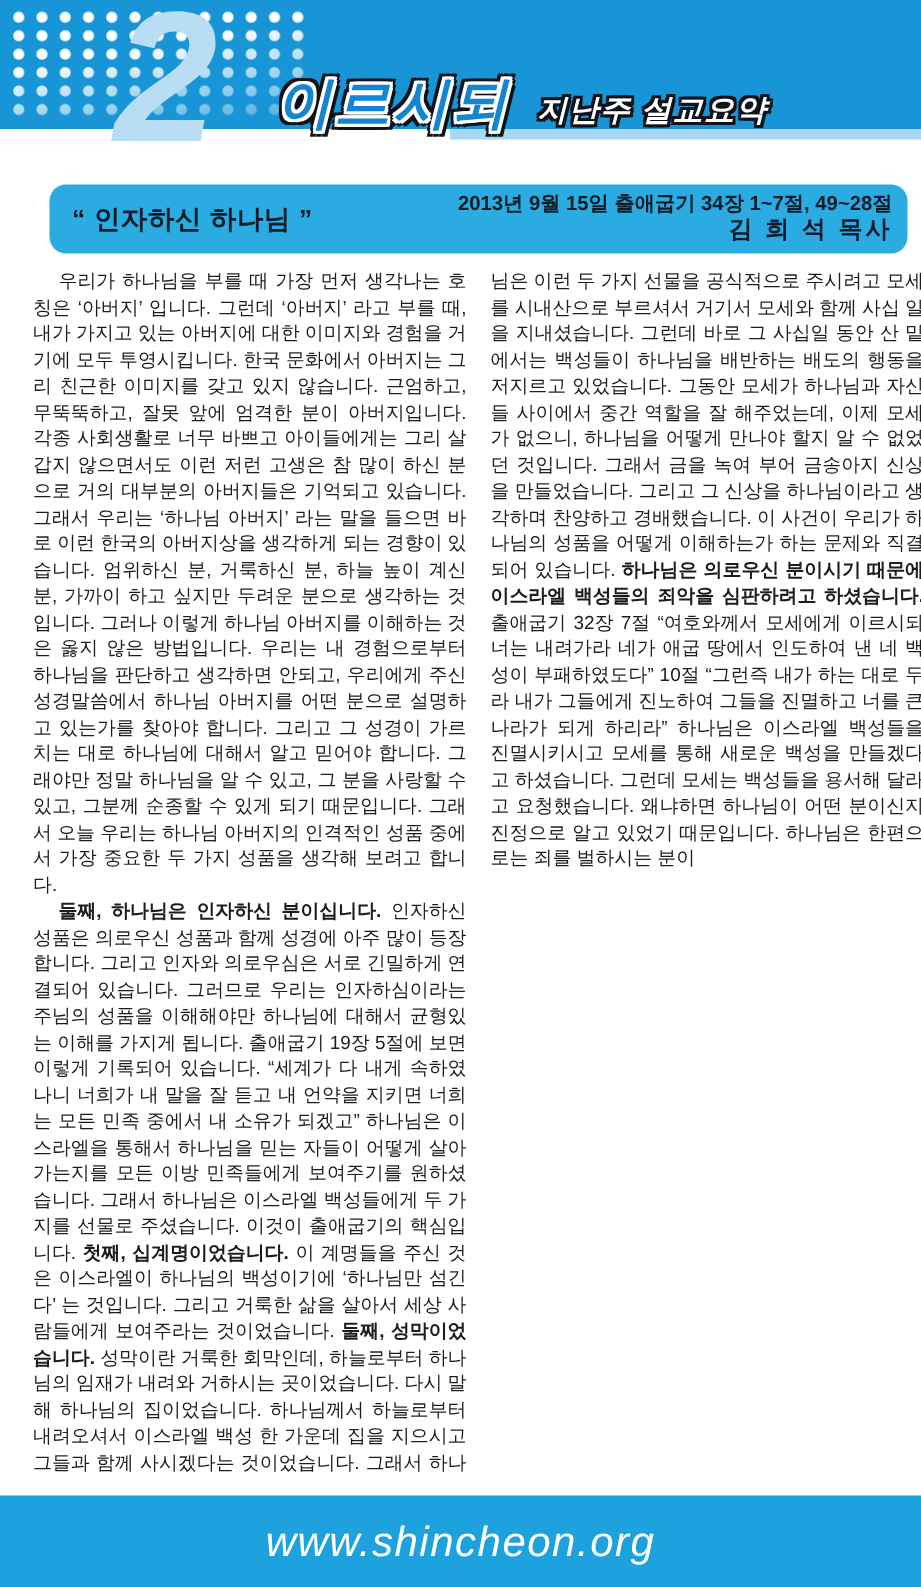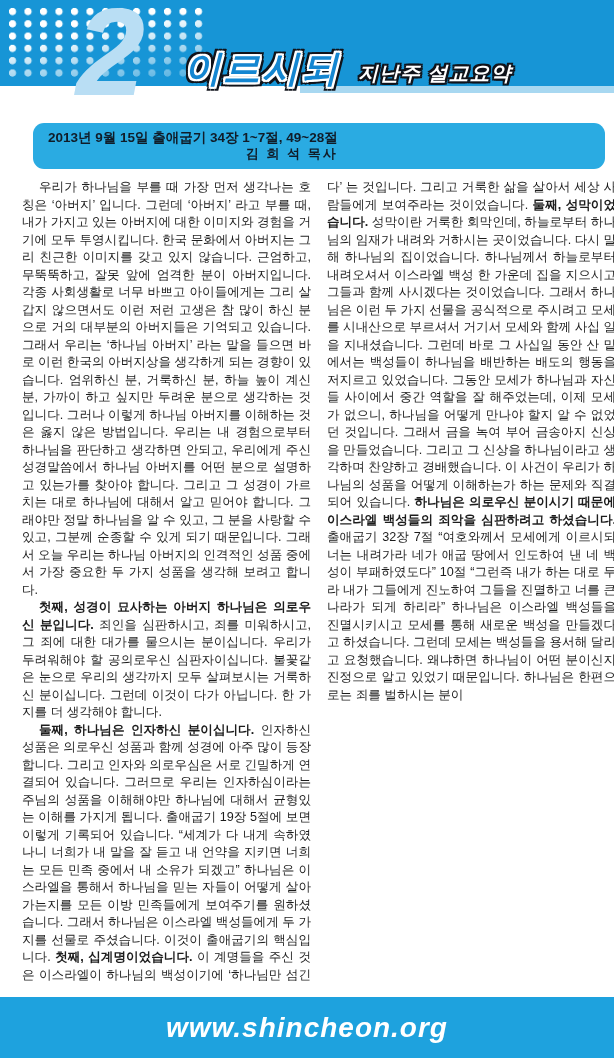--- a/index.html
+++ b/index.html
@@ -58,65 +58,65 @@
   
   .title-bar{
     position:absolute;left:33px;top:123px;width:572px;height:46px;
     background:var(--bar-blue);border-radius:11px;
     display:flex;align-items:center;justify-content:space-between;
     padding:0 10px 0 15px;color:var(--ink);
   }
   .sermon-title{font-size:17.5px;font-weight:bold;letter-spacing:.5px;}
   .title-meta{text-align:right;line-height:1.3;}
   .title-meta .date-line{font-size:13.5px;font-weight:bold;}
-  .title-meta .preacher-line{font-size:13px;font-weight:bold;letter-spacing:2px;}
+  .title-meta .preacher-line{font-size:16px;font-weight:bold;letter-spacing:2px;}
 
   
   .article{
     position:absolute;left:22px;top:179px;width:594px;height:812px;
     column-count:2;column-gap:16px;column-fill:auto;
     font-size:12.6px;line-height:17.5px;color:var(--body-ink);
     text-align:justify;word-break:break-all;overflow:hidden;
   }
   .article p{text-indent:1.35em;}
   .article .b{font-weight:bold;}
 
   
   .footer{
     position:absolute;left:0;bottom:0;width:614px;height:61px;
     background:var(--footer-blue);
     display:flex;align-items:center;justify-content:center;
   }
   .footer-url{
-    font-size:28px;font-weight:bold;font-style:italic;color:#ffffff;letter-spacing:1px;
+    font-size:28px;font-weight:normal;font-style:italic;color:#ffffff;letter-spacing:1px;
   }
 </style>
 </head>
 <body>
 
 <div class="page">
 
   <div class="banner">
     <div class="dots"></div>
   </div>
   <div class="banner-accent"></div>
   <div class="page-numeral">2</div>
   <div class="logo">이르시되</div>
   <div class="banner-subtitle">지난주 설교요약</div>
 
   <div class="title-bar">
+    <div class="sermon-title">“ 인자하신 하나님 ”</div>
     <div class="title-meta">
       <div class="date-line">2013년 9월 15일 출애굽기 34장 1~7절, 49~28절</div>
       <div class="preacher-line">김 희 석  목사</div>
     </div>
   </div>
 
   <div class="article">
       <p><span>우리가 하나님을 부를 때 가장 먼저 생각나는 호칭은 ‘아버지’ 입니다. 그런데 ‘아버지’ 라고 부를 때, 내가 가지고 있는 아버지에 대한 이미지와 경험을 거기에 모두 투영시킵니다. 한국 문화에서 아버지는 그리 친근한 이미지를 갖고 있지 않습니다. 근엄하고, 무뚝뚝하고, 잘못 앞에 엄격한 분이 아버지입니다. 각종 사회생활로 너무 바쁘고 아이들에게는 그리 살갑지 않으면서도 이런 저런 고생은 참 많이 하신 분으로 거의 대부분의 아버지들은 기억되고 있습니다. 그래서 우리는 ‘하나님 아버지’ 라는 말을 들으면 바로 이런 한국의 아버지상을 생각하게 되는 경향이 있습니다. 엄위하신 분, 거룩하신 분, 하늘 높이 계신 분, 가까이 하고 싶지만 두려운 분으로 생각하는 것입니다. 그러나 이렇게 하나님 아버지를 이해하는 것은 옳지 않은 방법입니다. 우리는 내 경험으로부터 하나님을 판단하고 생각하면 안되고, 우리에게 주신 성경말씀에서 하나님 아버지를 어떤 분으로 설명하고 있는가를 찾아야 합니다. 그리고 그 성경이 가르치는 대로 하나님에 대해서 알고 믿어야 합니다. 그래야만 정말 하나님을 알 수 있고, 그 분을 사랑할 수 있고, 그분께 순종할 수 있게 되기 때문입니다. 그래서 오늘 우리는 하나님 아버지의 인격적인 성품 중에서 가장 중요한 두 가지 성품을 생각해 보려고 합니다.</span></p>
-      <p><span class="b">첫째, 성경이 묘사하는 아버지 하나님은 의로우신 분입니다.</span><span> 죄인을 심판하시고, 죄를 미워하시고, 그 죄에 대한 대가를 물으시는 분이십니다. 우리가 두려워해야 할 공의로우신 심판자이십니다. 불꽃같은 눈으로 우리의 생각까지 모두 살펴보시는 거룩하신 분이십니다. 그런데 이것이 다가 아닙니다. 한 가지를 더 생각해야 합니다.</span></p>
       <p><span class="b">둘째, 하나님은 인자하신 분이십니다.</span><span> 인자하신 성품은 의로우신 성품과 함께 성경에 아주 많이 등장합니다. 그리고 인자와 의로우심은 서로 긴밀하게 연결되어 있습니다. 그러므로 우리는 인자하심이라는 주님의 성품을 이해해야만 하나님에 대해서 균형있는 이해를 가지게 됩니다. 출애굽기 19장 5절에 보면 이렇게 기록되어 있습니다. “세계가 다 내게 속하였나니 너희가 내 말을 잘 듣고 내 언약을 지키면 너희는 모든 민족 중에서 내 소유가 되겠고” 하나님은 이스라엘을 통해서 하나님을 믿는 자들이 어떻게 살아가는지를 모든 이방 민족들에게 보여주기를 원하셨습니다. 그래서 하나님은 이스라엘 백성들에게 두 가지를 선물로 주셨습니다. 이것이 출애굽기의 핵심입니다. </span><span class="b">첫째, 십계명이었습니다.</span><span> 이 계명들을 주신 것은 이스라엘이 하나님의 백성이기에 ‘하나님만 섬긴다’ 는 것입니다. 그리고 거룩한 삶을 살아서 세상 사람들에게 보여주라는 것이었습니다. </span><span class="b">둘째, 성막이었습니다.</span><span> 성막이란 거룩한 회막인데, 하늘로부터 하나님의 임재가 내려와 거하시는 곳이었습니다. 다시 말해 하나님의 집이었습니다. 하나님께서 하늘로부터 내려오셔서 이스라엘 백성 한 가운데 집을 지으시고 그들과 함께 사시겠다는 것이었습니다. 그래서 하나님은 이런 두 가지 선물을 공식적으로 주시려고 모세를 시내산으로 부르셔서 거기서 모세와 함께 사십 일을 지내셨습니다. 그런데 바로 그 사십일 동안 산 밑에서는 백성들이 하나님을 배반하는 배도의 행동을 저지르고 있었습니다. 그동안 모세가 하나님과 자신들 사이에서 중간 역할을 잘 해주었는데, 이제 모세가 없으니, 하나님을 어떻게 만나야 할지 알 수 없었던 것입니다. 그래서 금을 녹여 부어 금송아지 신상을 만들었습니다. 그리고 그 신상을 하나님이라고 생각하며 찬양하고 경배했습니다. 이 사건이 우리가 하나님의 성품을 어떻게 이해하는가 하는 문제와 직결되어 있습니다. </span><span class="b">하나님은 의로우신 분이시기 때문에 이스라엘 백성들의 죄악을 심판하려고 하셨습니다.</span><span> 출애굽기 32장 7절 “여호와께서 모세에게 이르시되 너는 내려가라 네가 애굽 땅에서 인도하여 낸 네 백성이 부패하였도다” 10절 “그런즉 내가 하는 대로 두라 내가 그들에게 진노하여 그들을 진멸하고 너를 큰 나라가 되게 하리라” 하나님은 이스라엘 백성들을 진멸시키시고 모세를 통해 새로운 백성을 만들겠다고 하셨습니다. 그런데 모세는 백성들을 용서해 달라고 요청했습니다. 왜냐하면 하나님이 어떤 분이신지 진정으로 알고 있었기 때문입니다. 하나님은 한편으로는 죄를 벌하시는 분이</span></p>
     </div>
 
   <div class="footer">
     <div class="footer-url">www.shincheon.org</div>
   </div>
 
 </div>
 
 </body></html>

